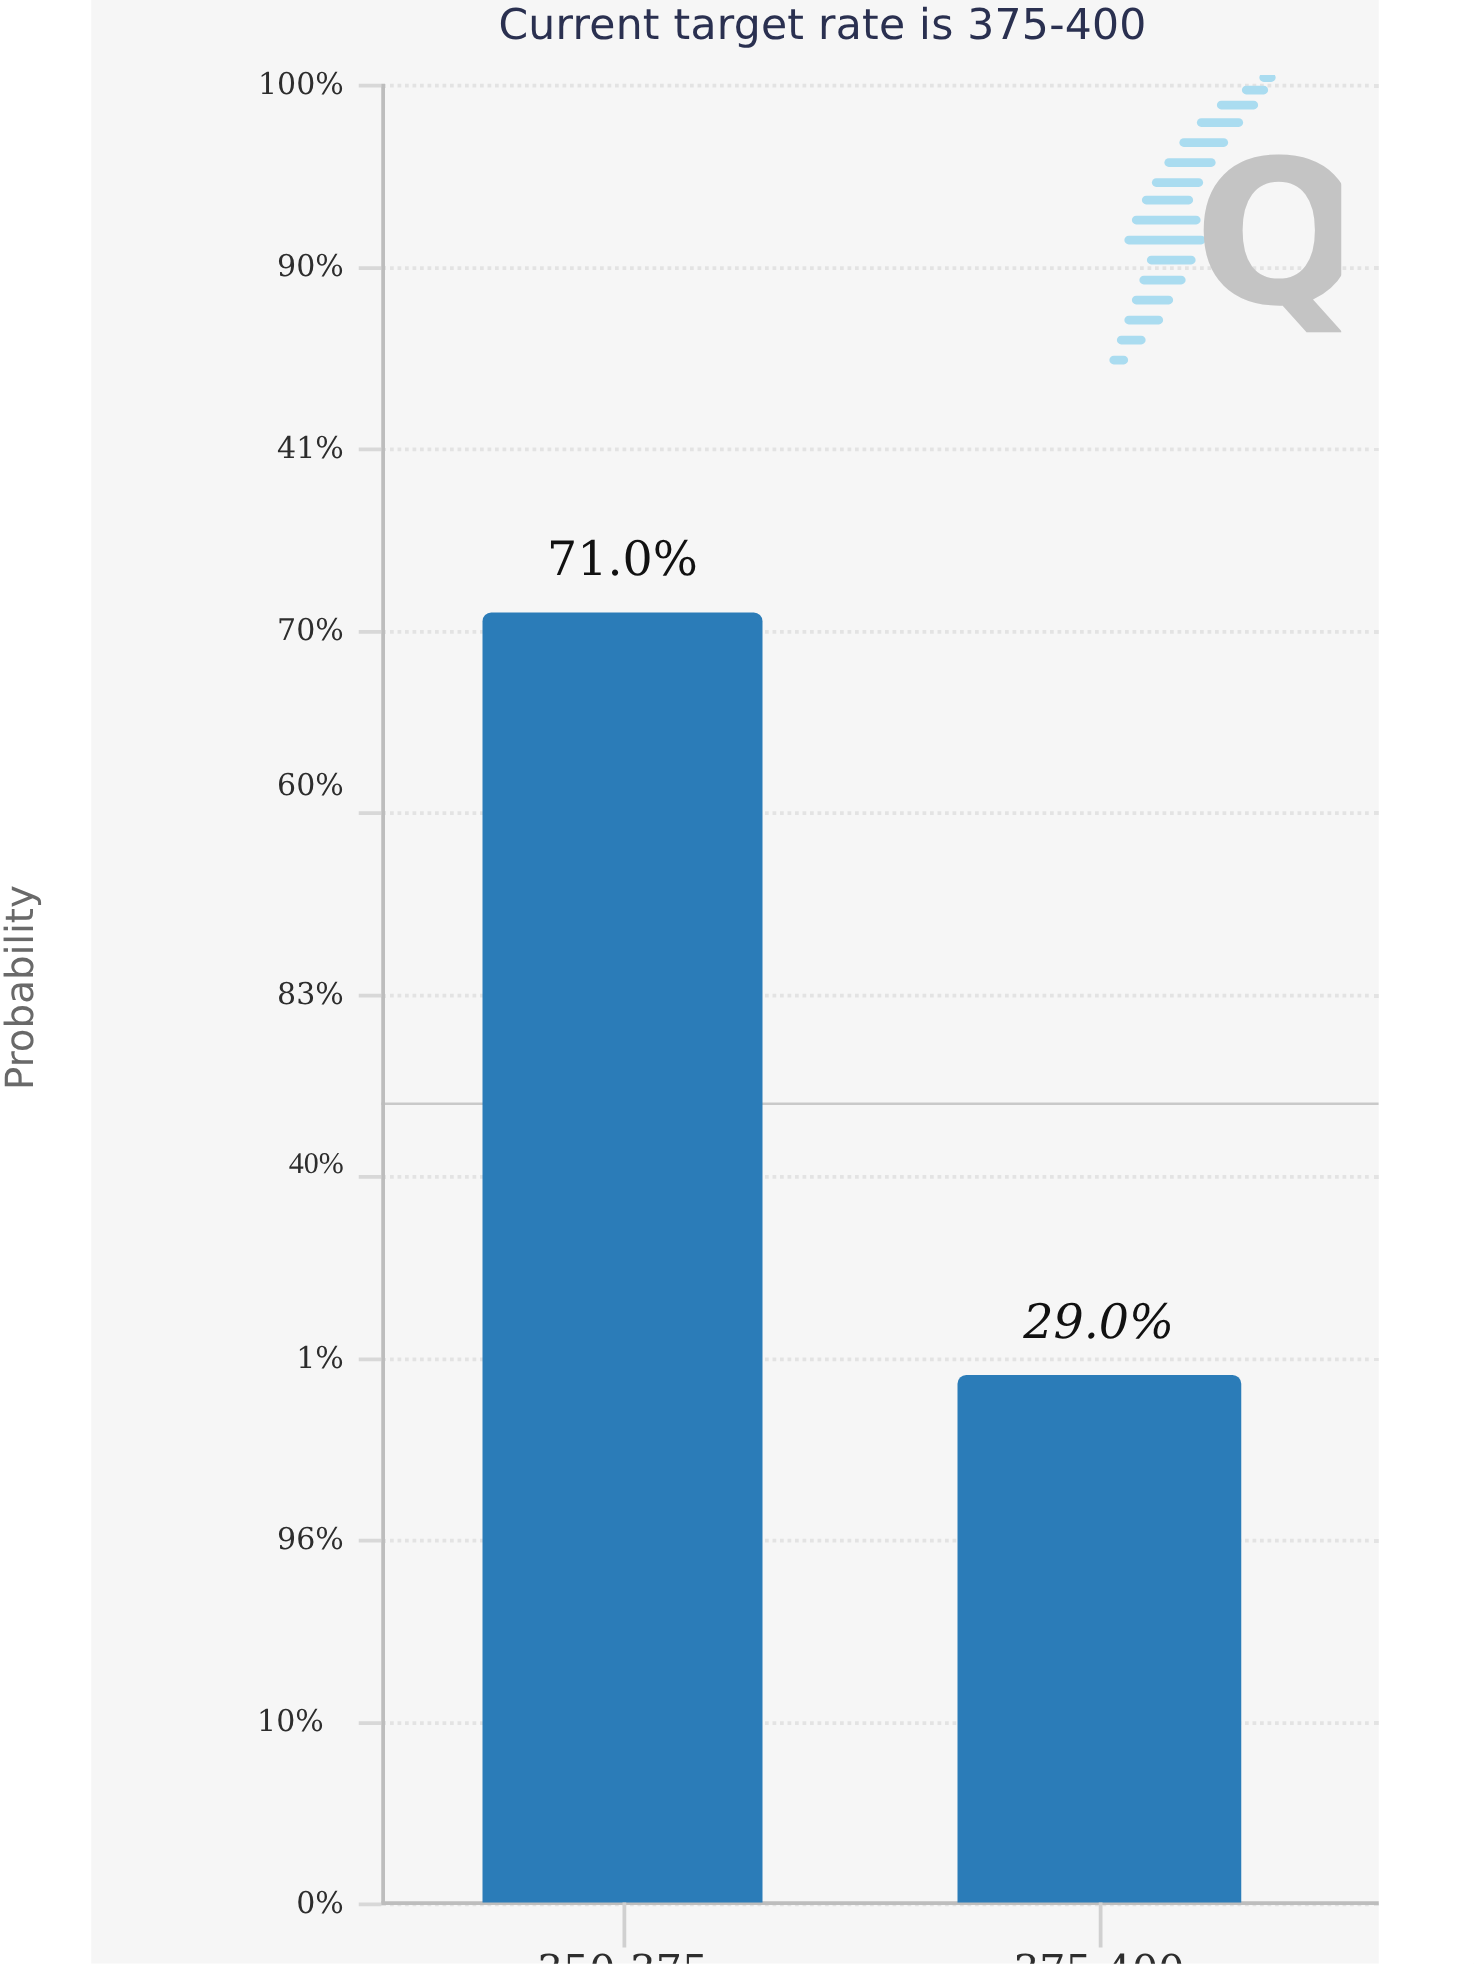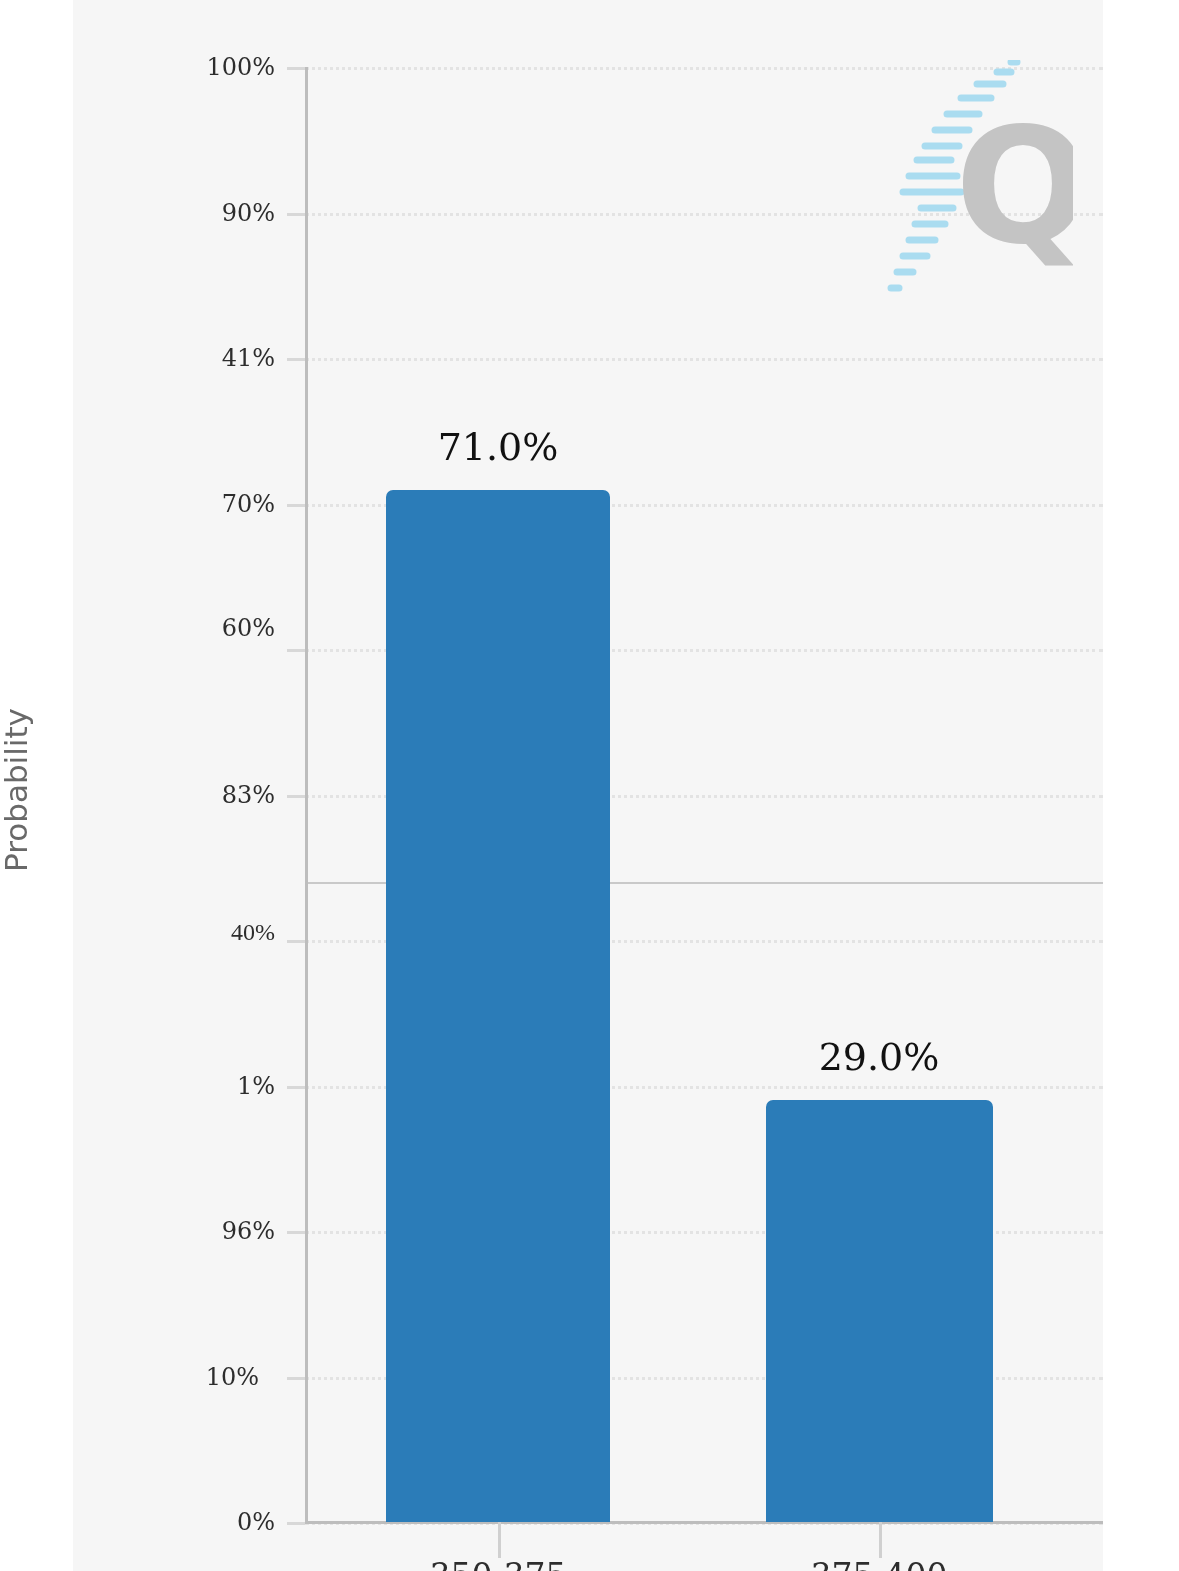--- a/index.html
+++ b/index.html
@@ -164,20 +164,21 @@
     width: 200px;
     height: 250px;
     pointer-events: none;
   }
 </style>
 </head>
 <body>
 
 <div id="chart-card">
 
+  <div id="chart-title">Current target rate is 375-400</div>
 
   <div id="plot-area">
     <div class="gridline" style="top:0px;"></div>
     <div class="gridline" style="top:145.5px;"></div>
     <div class="gridline" style="top:291px;"></div>
     <div class="gridline" style="top:436.5px;"></div>
     <div class="gridline" style="top:582px;"></div>
     <div class="gridline" style="top:727.5px;"></div>
     <div id="reference-line" style="top:814.8px;"></div>
     <div class="gridline" style="top:873px;"></div>
@@ -239,19 +240,19 @@
 <div class="y-tick-label" style="left:155px; top:1231px;">96%</div>
 <div class="y-tick-label" style="left:139px; top:1376.5px;">10%</div>
 <div class="y-tick-label" style="left:155px; top:1522px;">0%</div>
 
 <div id="y-axis-title">Probability</div>
 
 <div class="bar" style="left:386px; width:224px; top:489.5px; height:1032.5px;"></div>
 <div class="bar" style="left:766px; width:227px; top:1100.1px; height:421.9px;"></div>
 
 <div class="bar-value-label" style="left:338px; top:425px;">71.0%</div>
-<div class="bar-value-label" style="left:719px; top:1035px;">29.0%</div>
+<div class="bar-value-label" style="left:719px; top:1035px;font-style:italic;">29.0%</div>
 
 <div class="x-tick" style="left:498px;"></div>
 <div class="x-tick" style="left:879px;"></div>
 
 <div class="x-tick-label" style="left:338px;">350-375</div>
 <div class="x-tick-label" style="left:719px;">375-400</div>
 
 </body></html>

